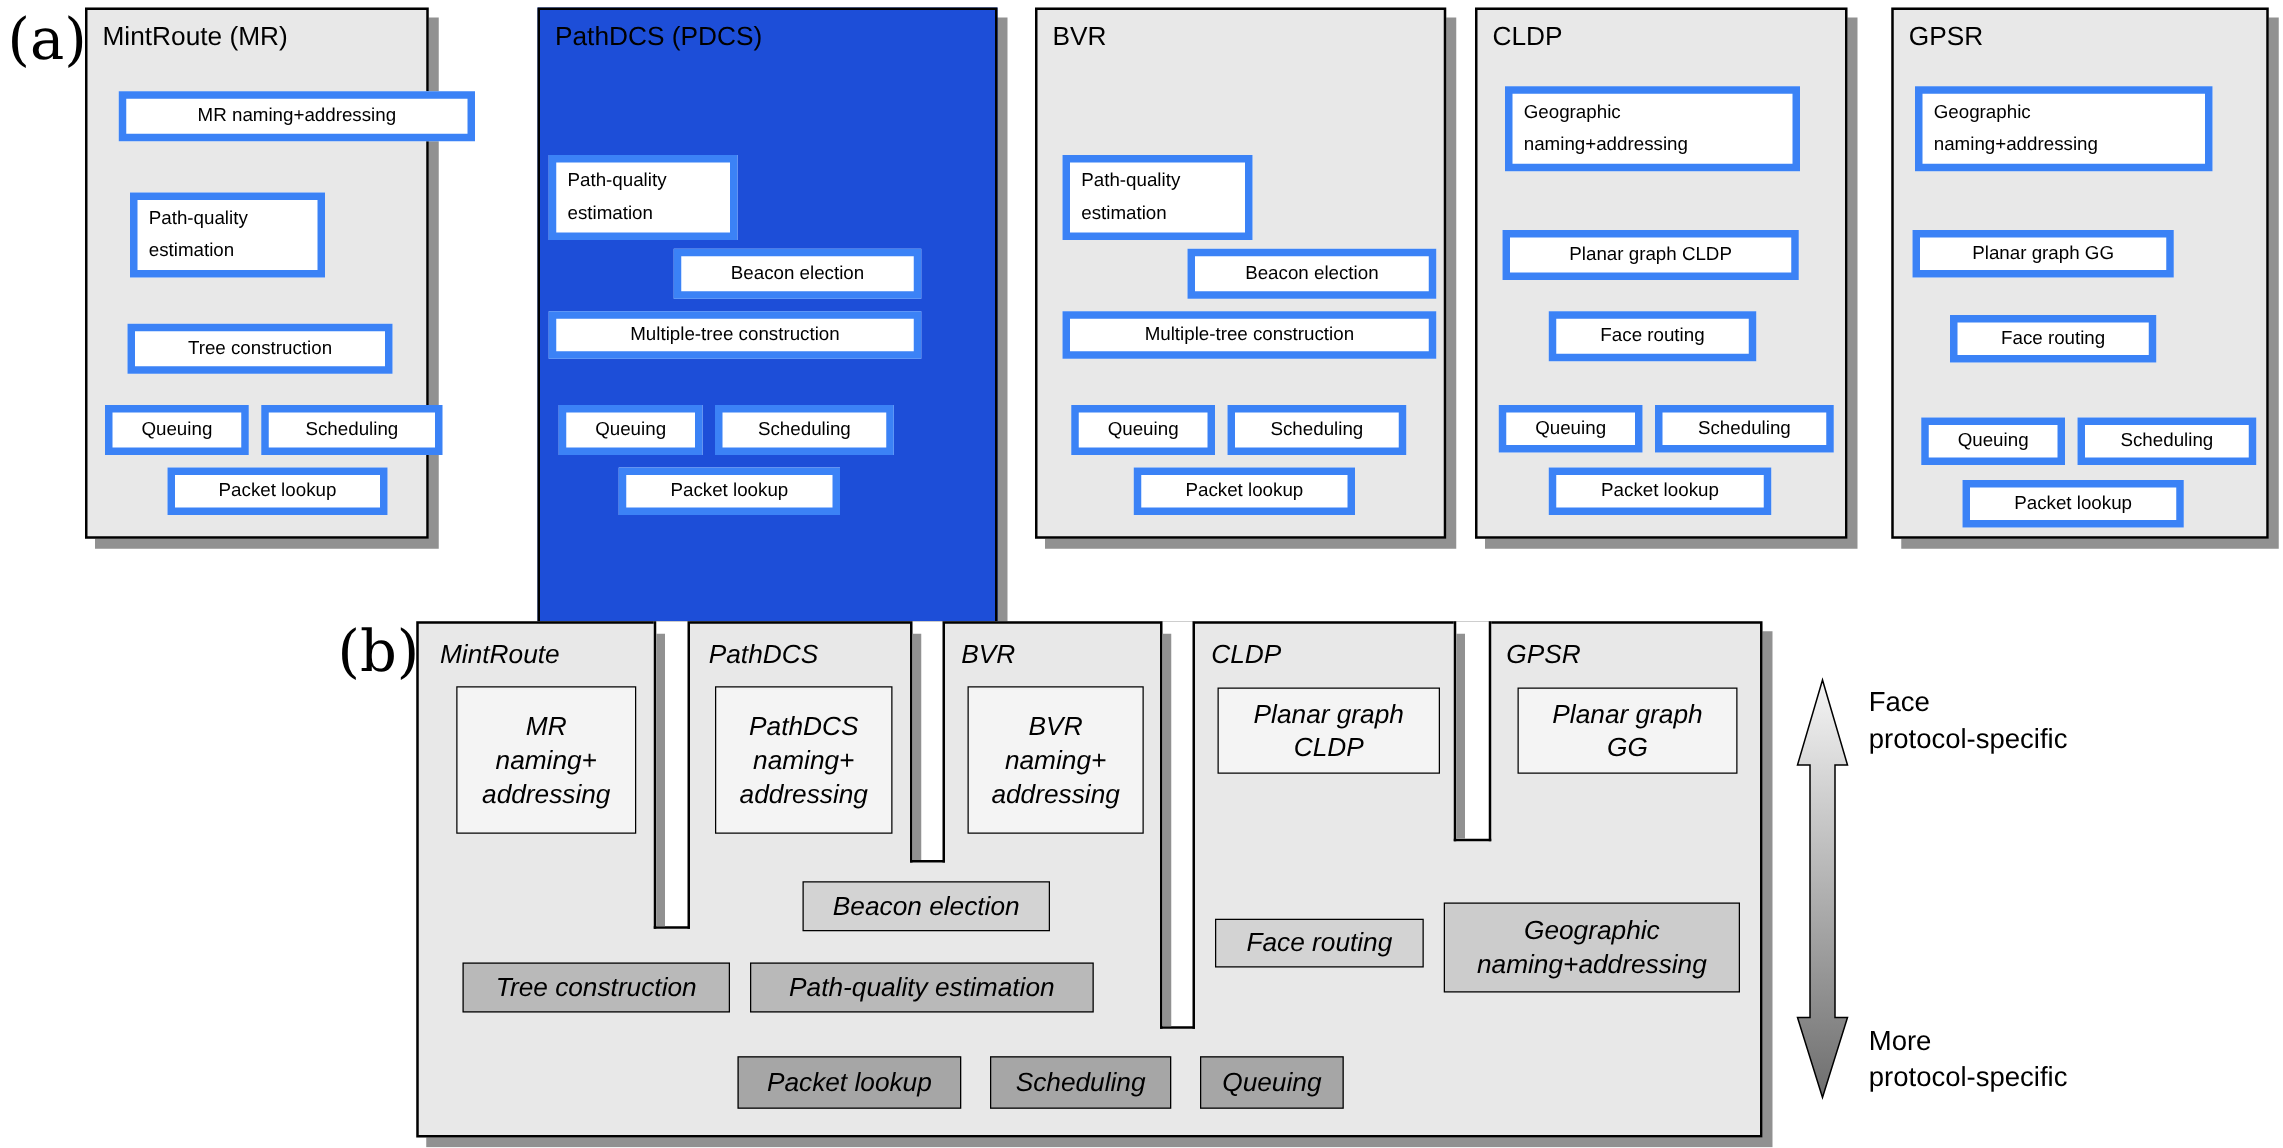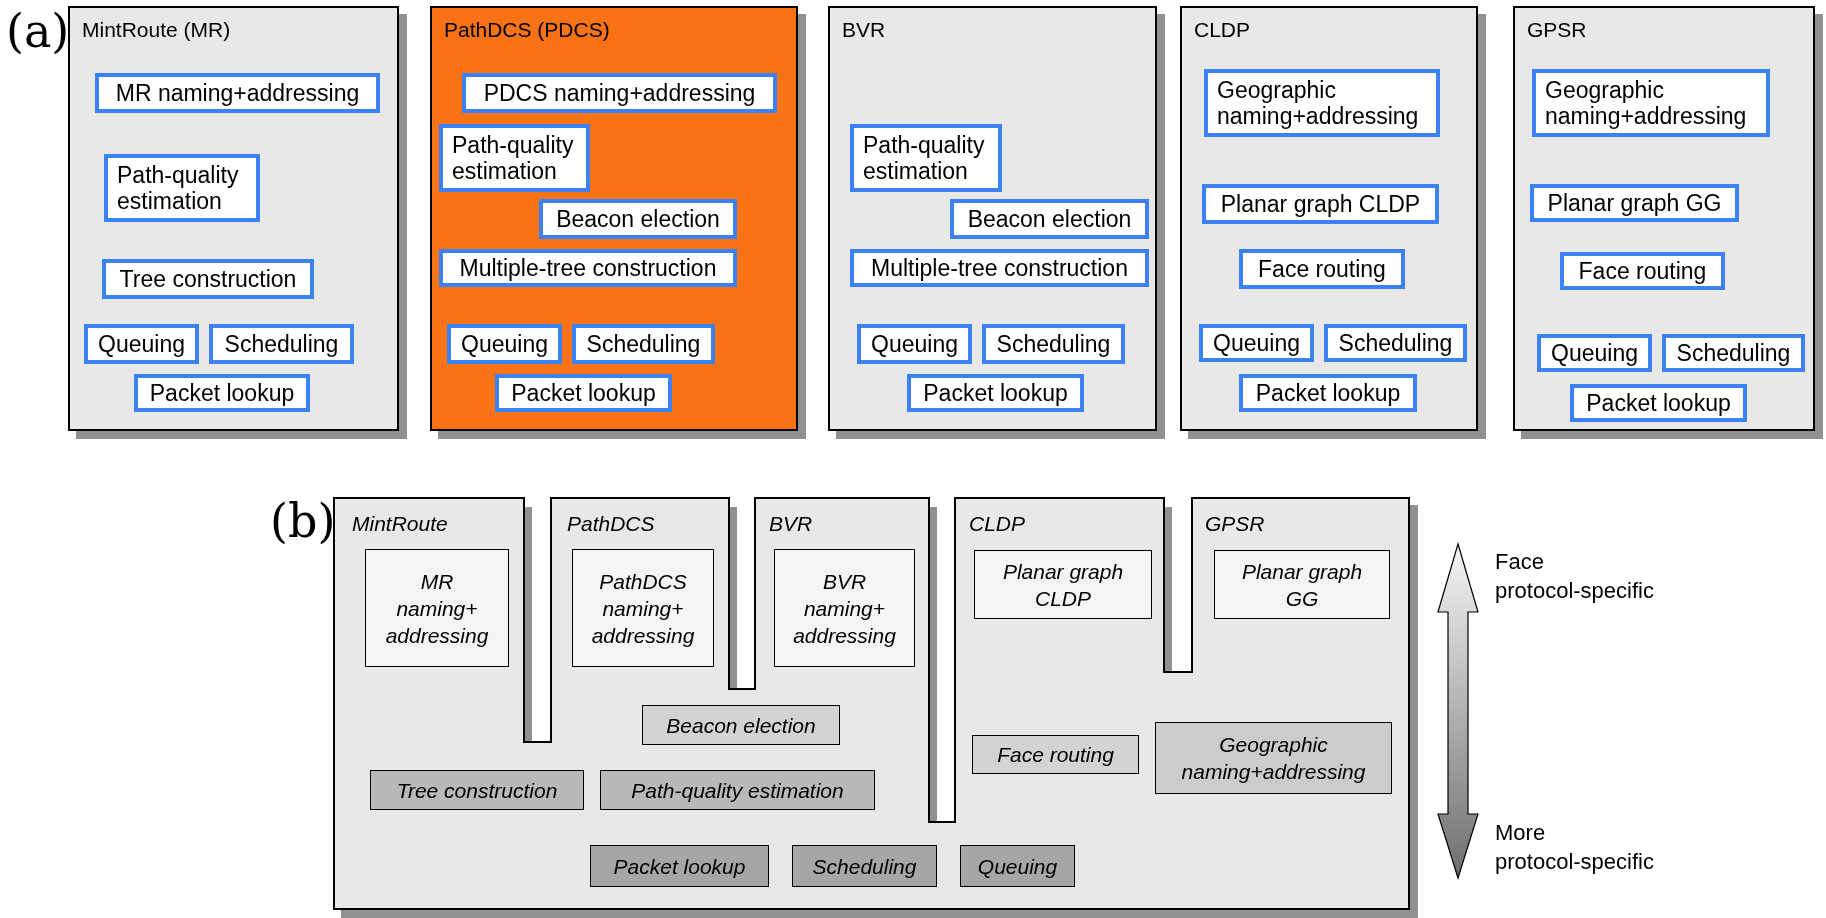--- a/index.html
+++ b/index.html
@@ -1,53 +1,52 @@
 <!DOCTYPE html>
 <html><head>
 <meta charset="utf-8">
 <style>
   html,body{margin:0;padding:0;background:#fff;}
   .stage{position:relative;width:1826px;height:918px;background:#fff;
          font-family:"Liberation Sans",sans-serif;color:#000;overflow:hidden;}
   .fig-label{position:absolute;font-family:"DejaVu Serif",serif;font-size:46px;line-height:46px;}
   .panel{position:absolute;border:2px solid #000;box-sizing:border-box;}
   .ptitle{position:absolute;left:12px;top:9px;font-size:21px;line-height:26px;}
-  .abox{position:absolute;border:4px solid #3b82f6;box-sizing:border-box;display:flex;
+  .abox{position:absolute;border:6px solid #3b82f6;box-sizing:border-box;display:flex;
         align-items:center;justify-content:center;text-align:center;
-        font-size:23px;line-height:26px;white-space:pre-line;}
+        font-size:15px;line-height:26px;white-space:pre-line;}
   .abox.left{justify-content:flex-start;text-align:left;padding-left:9px;}
   .slot{position:absolute;background:#fff;border:2px solid #000;border-top:none;box-sizing:border-box;}
   .slotshadow{position:absolute;left:0;top:10px;bottom:0;width:7px;}
   .bbox{position:absolute;border:1.5px solid #000;box-sizing:border-box;display:flex;
         align-items:center;justify-content:center;text-align:center;
         font-size:21px;line-height:27px;white-space:pre-line;}
   .legend{position:absolute;font-size:22px;line-height:29px;white-space:pre-line;}
   svg{position:absolute;overflow:visible;}
 </style>
 </head>
 <body>
 
 <div class="stage">
   <div class="fig-label" style="left:6px;top:8px;">(a)</div>
   <div class="fig-label" style="left:270px;top:498px;">(b)</div>
 
   <div id="panels-a">
-      <div class="panel" style="left: 68px; top: 6px; width: 331px; height: 425px; background: rgb(232, 232, 232); box-shadow: rgb(145, 145, 145) 8px 8px 0px 0px;">
+      <div class="panel" style="left: 68px; top: 6px; width: 275px; height: 425px; background: rgb(232, 232, 232); box-shadow: rgb(145, 145, 145) 8px 8px 0px 0px;">
         <div class="ptitle">MintRoute (MR)</div>
         <div class="abox" style="left: 25px; top: 65px; width: 285px; height: 40px; background: rgb(255, 255, 255);">MR naming+addressing</div>
         <div class="abox left" style="left: 34px; top: 146px; width: 156px; height: 68px; background: rgb(255, 255, 255);">Path-quality
 estimation</div>
         <div class="abox" style="left: 32px; top: 251px; width: 212px; height: 40px; background: rgb(255, 255, 255);">Tree construction</div>
         <div class="abox" style="left: 14px; top: 316px; width: 115px; height: 40px; background: rgb(255, 255, 255);">Queuing</div>
         <div class="abox" style="left: 139px; top: 316px; width: 145px; height: 40px; background: rgb(255, 255, 255);">Scheduling</div>
         <div class="abox" style="left: 64px; top: 366px; width: 176px; height: 38px; background: rgb(255, 255, 255);">Packet lookup</div>
       </div>
-      <div class="panel" style="left: 430px; top: 6px; width: 368px; height: 425px; background: #f97316; box-shadow: rgb(145, 145, 145) 8px 8px 0px 0px;">
+      <div class="panel" style="left: 430px; top: 6px; width: 368px; height: 493px; background: #1d4ed8; box-shadow: rgb(145, 145, 145) 8px 8px 0px 0px;">
         <div class="ptitle">PathDCS (PDCS)</div>
-        <div class="abox" style="left: 30px; top: 65px; width: 315px; height: 40px; background: rgb(255, 255, 255);">PDCS naming+addressing</div>
         <div class="abox left" style="left: 7px; top: 116px; width: 151px; height: 68px; background: rgb(255, 255, 255);">Path-quality
 estimation</div>
         <div class="abox" style="left: 107px; top: 191px; width: 198px; height: 40px; background: rgb(255, 255, 255);">Beacon election</div>
         <div class="abox" style="left: 7px; top: 241px; width: 298px; height: 38px; background: rgb(255, 255, 255);">Multiple-tree construction</div>
         <div class="abox" style="left: 15px; top: 316px; width: 115px; height: 40px; background: rgb(255, 255, 255);">Queuing</div>
         <div class="abox" style="left: 140px; top: 316px; width: 143px; height: 40px; background: rgb(255, 255, 255);">Scheduling</div>
         <div class="abox" style="left: 63px; top: 366px; width: 177px; height: 38px; background: rgb(255, 255, 255);">Packet lookup</div>
       </div>
       <div class="panel" style="left: 828px; top: 6px; width: 329px; height: 425px; background: rgb(232, 232, 232); box-shadow: rgb(145, 145, 145) 8px 8px 0px 0px;">
         <div class="ptitle">BVR</div>

